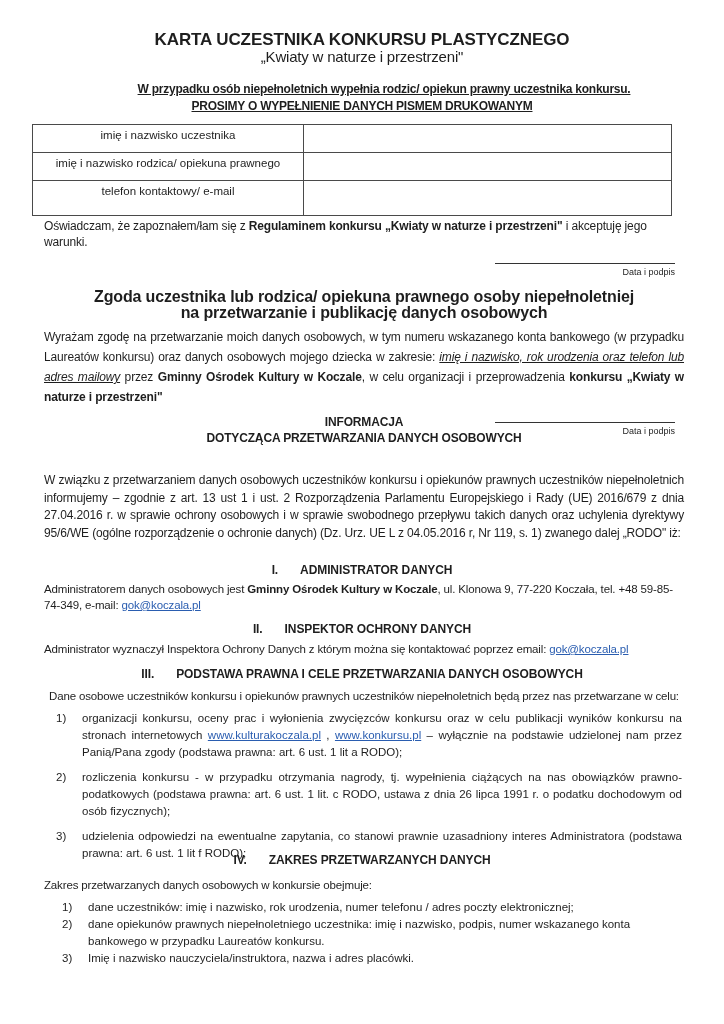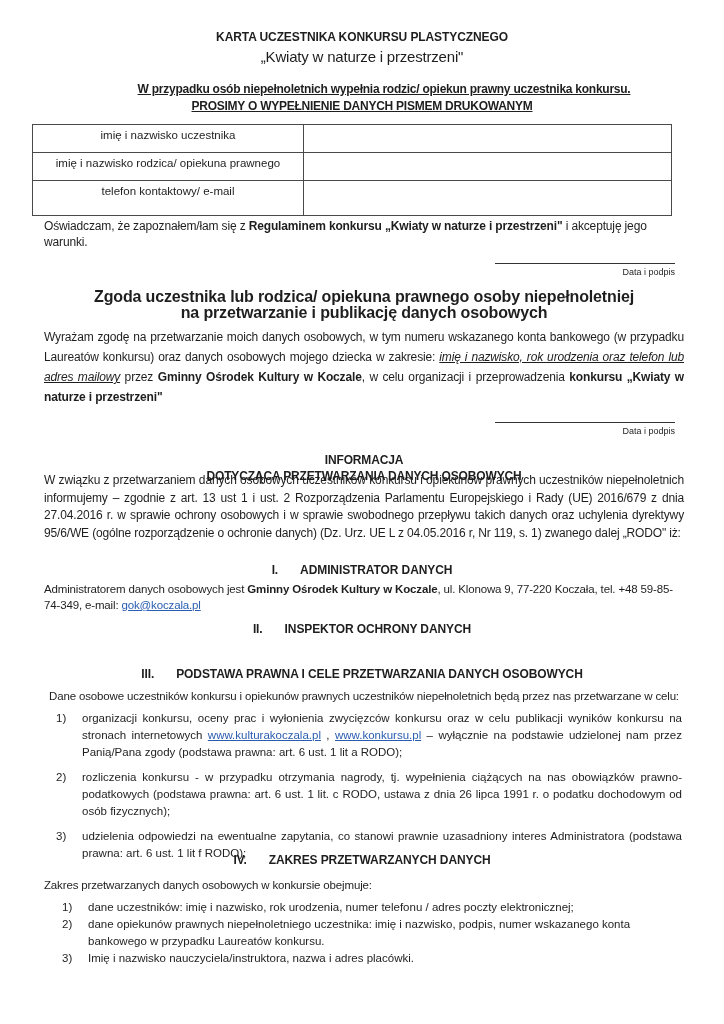--- a/index.html
+++ b/index.html
@@ -4,21 +4,21 @@
   <style>
     html, body { margin: 0; padding: 0; background: #ffffff; }
     body {
       width: 724px; height: 1024px; overflow: hidden; position: relative;
       font-family: "Liberation Sans", sans-serif; color: #1e1e1e;
     }
     .page { position: absolute; left: 0; top: 0; width: 724px; height: 1024px; }
     .center { text-align: center; }
     .bold { font-weight: bold; }
     .title1 { position: absolute; top: 30px; left: 0; width: 724px; text-align: center;
-      font-size: 12px; font-weight: bold; letter-spacing: -0.1px; }
+      font-size: 17px; font-weight: bold; letter-spacing: -0.1px; }
     .title2 { position: absolute; top: 48px; left: 0; width: 724px; text-align: center;
       font-size: 15px; letter-spacing: -0.2px; }
     .notice1 { position: absolute; top: 82px; left: 0; width: 724px; text-align: center;
       font-size: 12px; font-weight: bold; text-decoration: underline; letter-spacing: -0.25px; padding-left: 22px; }
     .notice2 { position: absolute; top: 99px; left: 0; width: 724px; text-align: center;
       font-size: 12px; font-weight: bold; text-decoration: underline; letter-spacing: -0.25px; }
 
     table.form { position: absolute; top: 124px; left: 32px; width: 640px;
       border-collapse: collapse; font-size: 11.5px; }
     table.form td { border: 1.3px solid #4a4a4a; padding: 0; vertical-align: top; }
@@ -76,35 +76,38 @@
     <div>Zgoda uczestnika lub rodzica/ opiekuna prawnego osoby niepełnoletniej</div>
     <div>na przetwarzanie i publikację danych osobowych</div>
   </div>
 
   <div class="p justify" style="top:327px; line-height:20px;">
     <span>Wyrażam zgodę na przetwarzanie moich danych osobowych, w tym numeru wskazanego konta bankowego (w przypadku Laureatów konkursu)  oraz danych osobowych mojego dziecka w zakresie: </span><span class="u-italic">imię i nazwisko, rok urodzenia oraz telefon  lub adres mailowy</span><span> przez </span><span class="bold">Gminny Ośrodek Kultury w Koczale</span><span>, w celu organizacji i przeprowadzenia </span><span class="bold">konkursu „Kwiaty w naturze i przestrzeni"</span>
   </div>
   <div class="sig-line" style="top:422px;"></div>
   <div class="sig-label" style="top:426px;">Data i podpis</div>
 
-  <div class="p center bold" style="top:452px;">
+  <div class="p center bold" style="top:414px;">
     <div>INFORMACJA</div>
     <div>DOTYCZĄCA PRZETWARZANIA DANYCH OSOBOWYCH</div>
   </div>
   <div class="p justify" style="top:472px; line-height:17.5px;">W związku z przetwarzaniem danych osobowych uczestników konkursu i opiekunów prawnych uczestników niepełnoletnich informujemy – zgodnie z art. 13 ust 1 i ust. 2 Rozporządzenia Parlamentu Europejskiego i Rady (UE) 2016/679 z dnia 27.04.2016 r. w sprawie ochrony osobowych i w sprawie swobodnego przepływu takich danych oraz uchylenia dyrektywy 95/6/WE (ogólne rozporządzenie o ochronie danych) (Dz. Urz. UE L z 04.05.2016 r, Nr 119, s. 1) zwanego dalej „RODO" iż:</div>
 
   <div class="h-sec" style="top:563px;">
     <span class="num">I.</span><span>ADMINISTRATOR DANYCH</span>
   </div>
   <div class="p" style="top:581px; font-size:11.5px;">
     <span>Administratorem danych osobowych jest </span><span class="bold">Gminny Ośrodek Kultury w Koczale</span><span>, ul. Klonowa 9, 77-220 Koczała, tel. +48 59-85-74-349, e-mail: </span><a class="link">gok@koczala.pl</a>
   </div>
 
   <div class="h-sec" style="top:622px;">
     <span class="num">II.</span><span>INSPEKTOR OCHRONY DANYCH</span>
+  </div>
+  <div class="p" style="top:641px; font-size:11.5px;">
+    <span>Administrator wyznaczył Inspektora Ochrony Danych z którym można się kontaktować poprzez email: </span><a class="link">gok@koczala.pl</a>
   </div>
 
   <div class="h-sec" style="top:667px;">
     <span class="num">III.</span><span>PODSTAWA PRAWNA I CELE PRZETWARZANIA DANYCH OSOBOWYCH</span>
   </div>
   <div class="p" style="top:688px; font-size:11.5px;text-align:center;">Dane osobowe uczestników konkursu i opiekunów prawnych uczestników niepełnoletnich będą przez nas przetwarzane w celu:</div>
 
   <ol class="list" style="top:710px; left:56px; width:626px;">
     <li class="justify" style="margin-bottom:8px;">
       <span class="n">1)</span>

